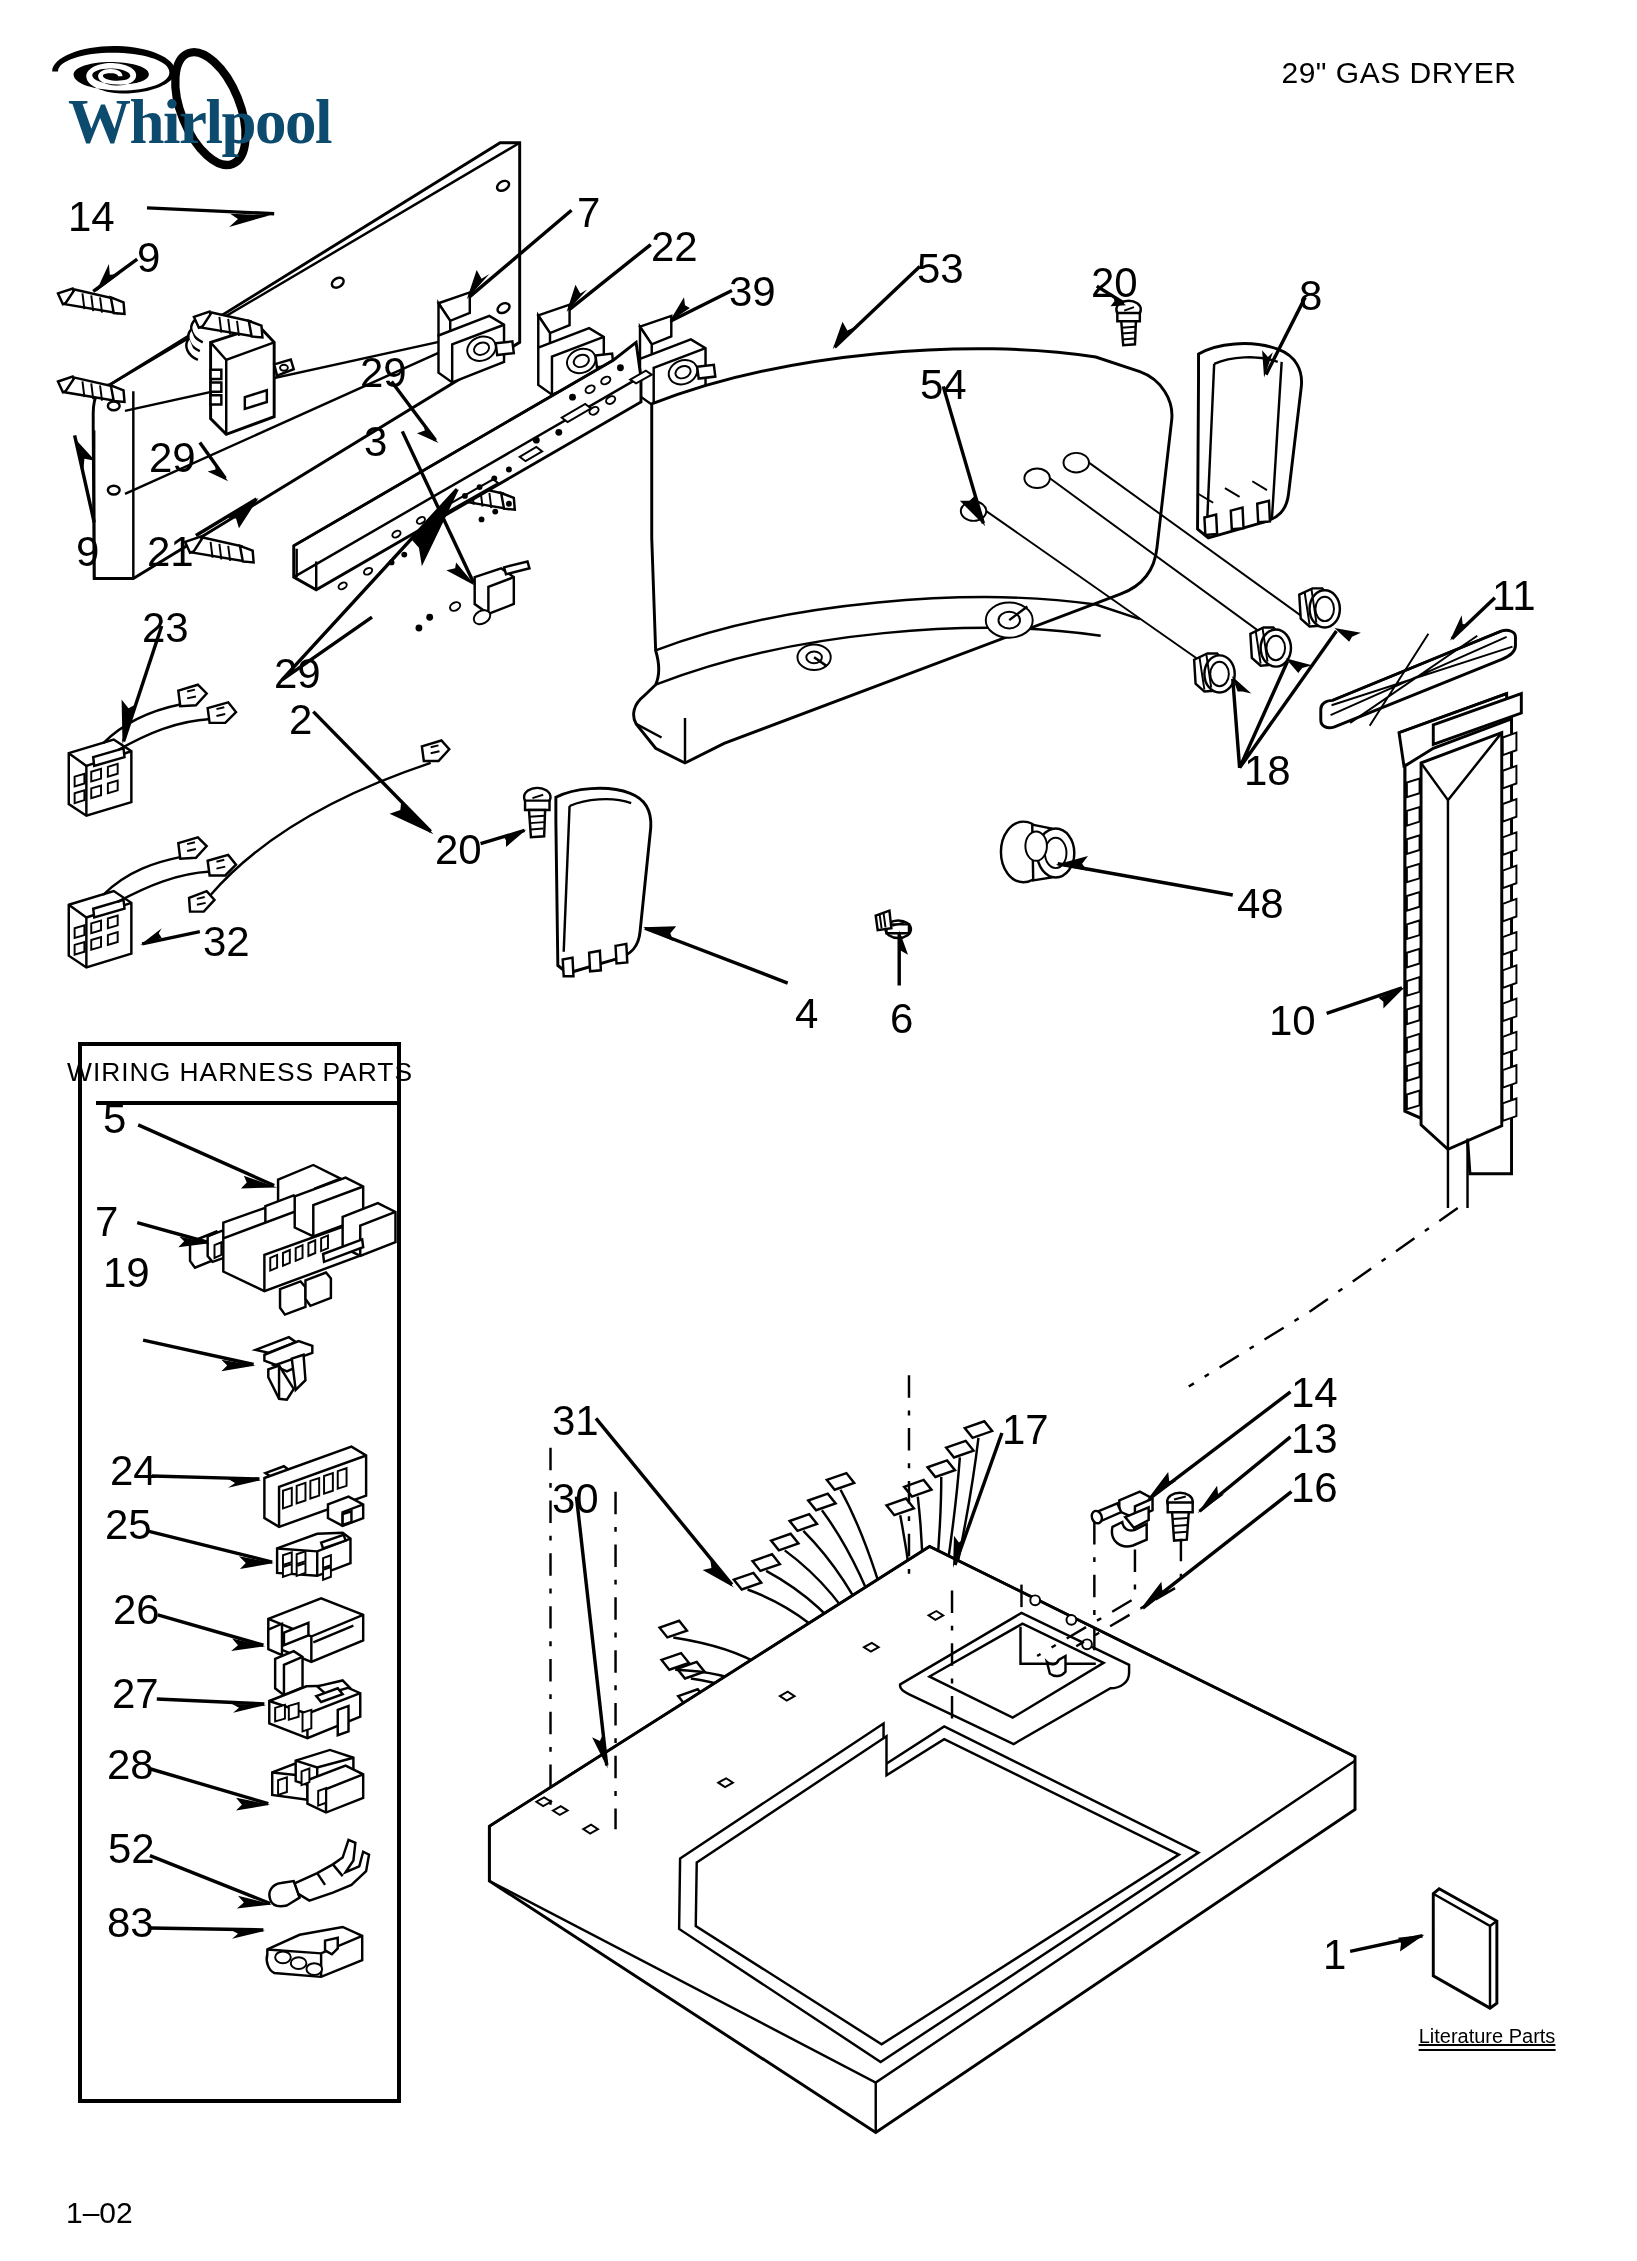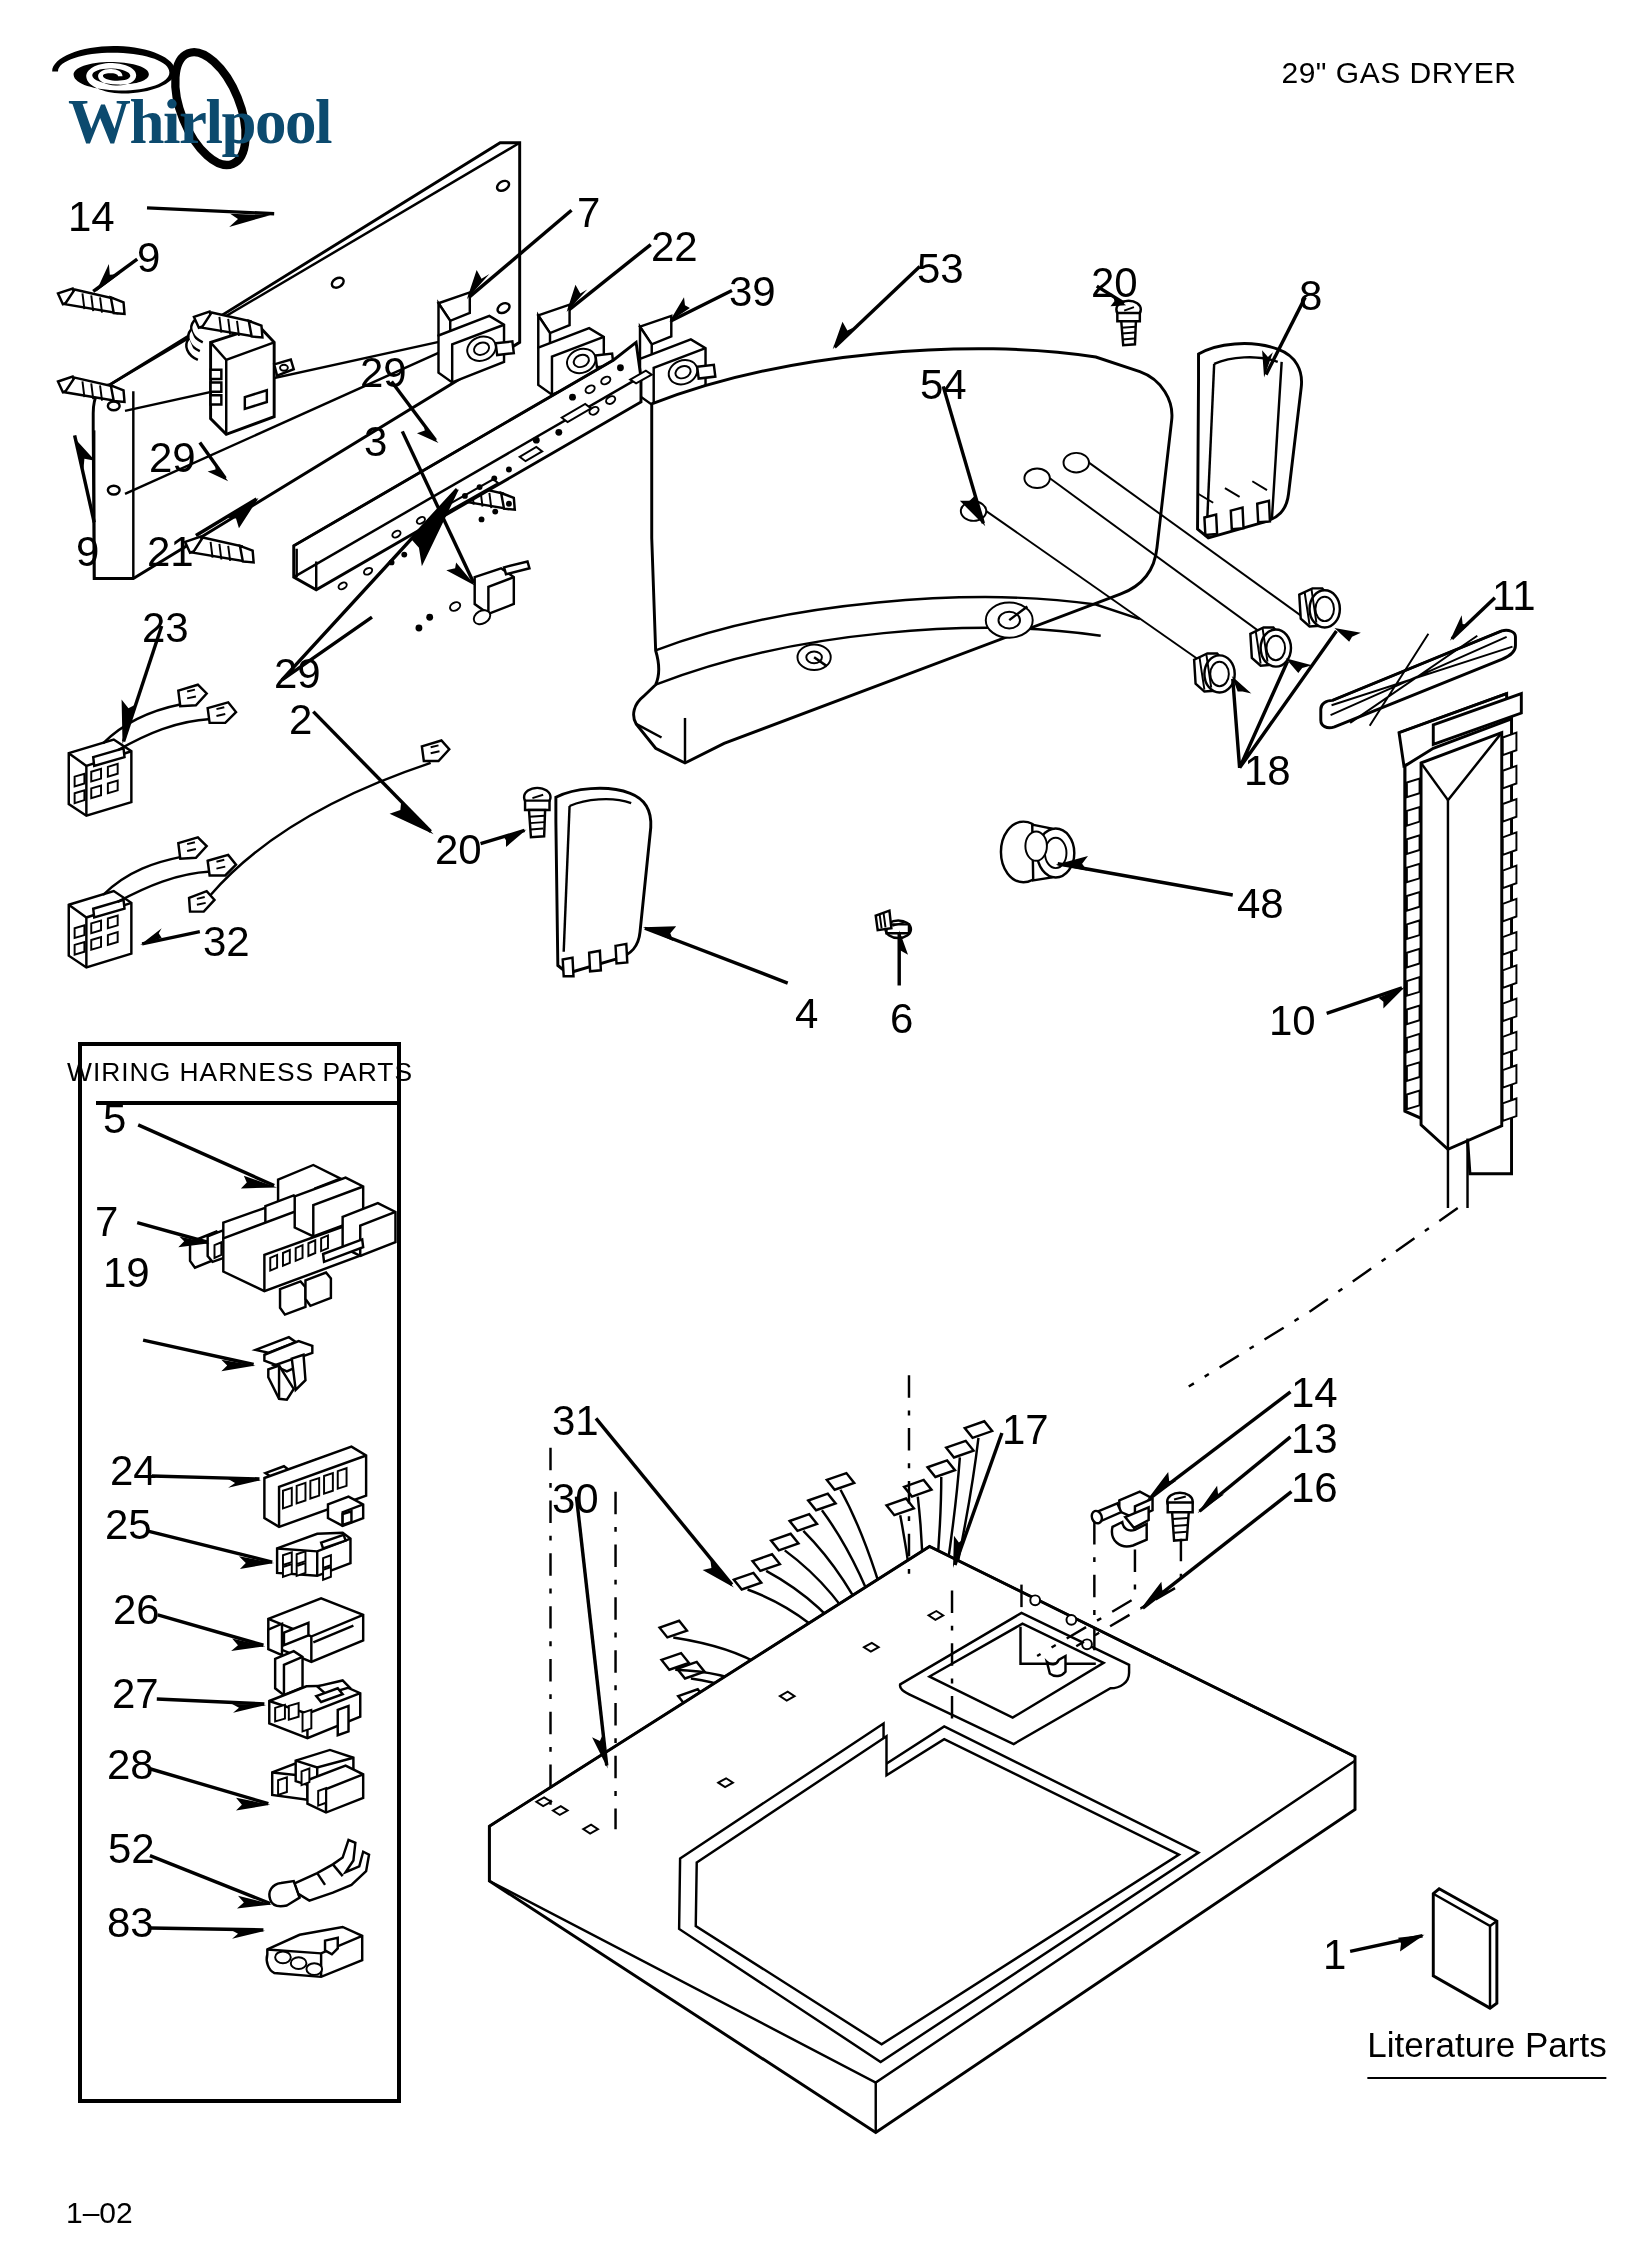--- a/index.html
+++ b/index.html
@@ -3,22 +3,22 @@
 <meta charset="utf-8">
 <style>
   html,body{margin:0;padding:0;background:#fff;}
   body{font-family:"Liberation Sans",sans-serif;color:#000;}
   #page{position:relative;width:1638px;height:2261px;background:#fff;overflow:hidden;}
   .lbl{position:absolute;font-family:"Liberation Sans",sans-serif;font-weight:400;
        font-size:42px;line-height:1;color:#000;white-space:nowrap;}
   .hdr{position:absolute;font-size:30px;letter-spacing:0.5px;white-space:nowrap;}
   .footer{position:absolute;font-size:30px;white-space:nowrap;}
   .boxTitle{position:absolute;font-size:26.4px;letter-spacing:1px;white-space:nowrap;}
-  .litLabel{position:absolute;font-size:35px;white-space:nowrap;
-            border-bottom:2.9px solid #000;padding-bottom:12px;}
+  .litLabel{position:absolute;font-size:20px;white-space:nowrap;
+            border-bottom:2.9px solid #000;padding-bottom:1px;text-decoration:underline;}
   #hbox{position:absolute;left:78px;top:1042px;width:323px;height:1061px;
         border:4.4px solid #000;box-sizing:border-box;background:#fff;}
   #hboxHr{position:absolute;left:96px;top:1101px;width:305px;height:0;border-top:4.4px solid #000;}
   svg{position:absolute;left:0;top:0;width:1638px;height:2261px;overflow:visible;}
   .ln2{fill:none;stroke:#000;stroke-width:5;}
   .lnT{fill:none;stroke:#000;stroke-width:4;}
   .dash{fill:none;stroke:#000;stroke-width:5;stroke-dasharray:46 26 10 26;}
   .ldr{fill:none;stroke:#000;stroke-width:7;}
   .ah{fill:#000;}
   .wht{fill:#fff;stroke:#000;stroke-width:6;}

